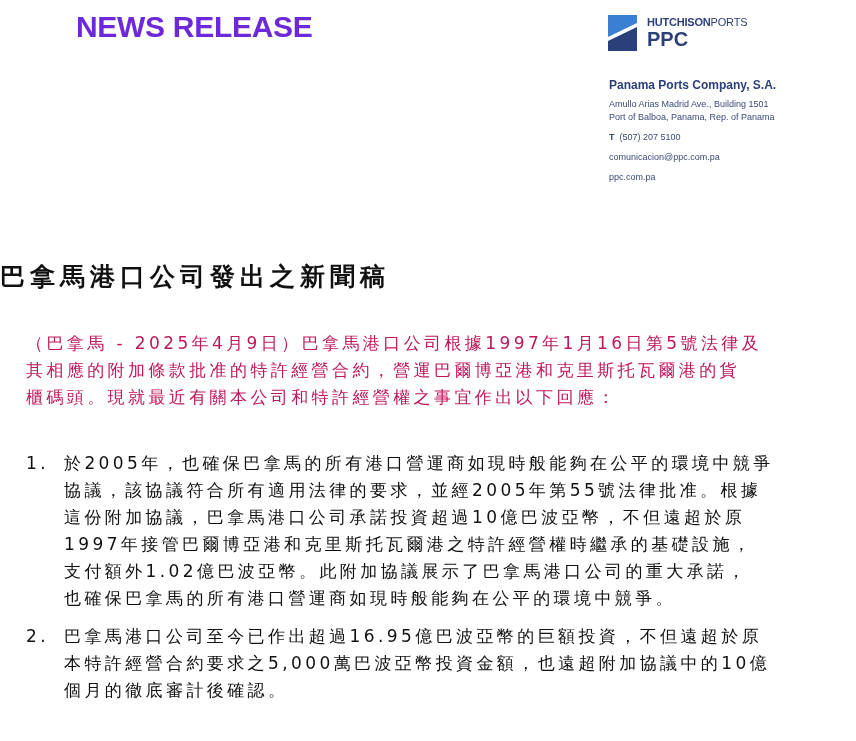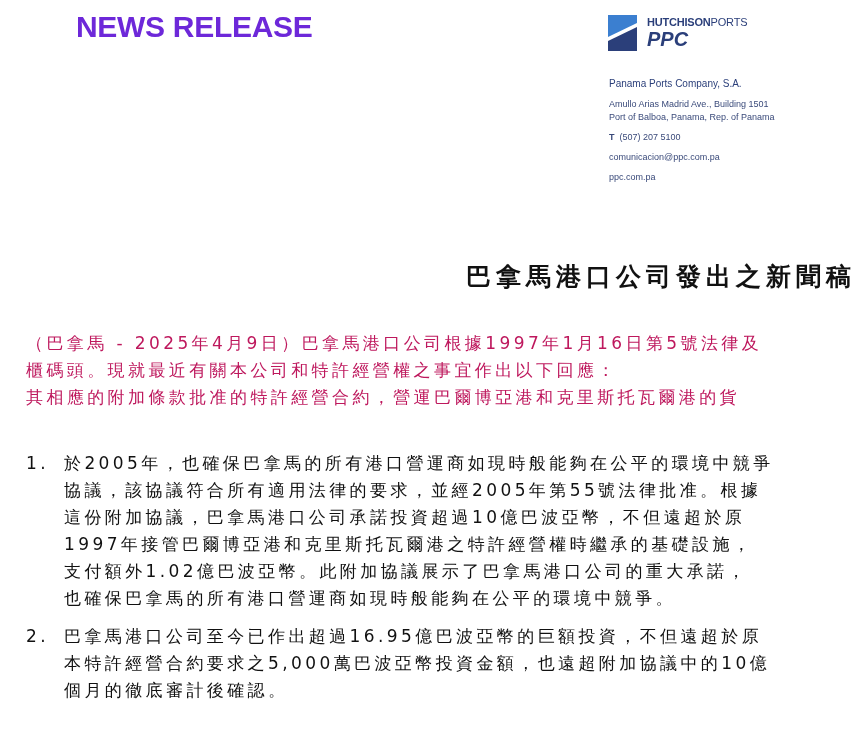--- a/index.html
+++ b/index.html
@@ -2,25 +2,25 @@
 <html><head>
 <meta charset="utf-8">
 <style>
   html, body { margin: 0; padding: 0; background: #ffffff; }
   body { width: 856px; height: 741px; position: relative; overflow: hidden; font-family: "DejaVu Sans", sans-serif; color: #111; }
   .news-title { position: absolute; left: 76px; top: 10px; font-family: "Liberation Sans", sans-serif; font-weight: 700; font-size: 30px; letter-spacing: -0.3px; color: #6d28d9; }
   .logo { position: absolute; left: 608px; top: 15px; width: 220px; height: 40px; }
   .logo-mark { position: absolute; left: 0; top: 0; width: 29px; height: 36px; }
   .logo-top { position: absolute; left: 39px; top: 1px; font-family: "Liberation Sans", sans-serif; font-weight: 700; font-size: 11px; color: #2b3f7a; letter-spacing: -0.2px; }
   .logo-top .light { font-weight: 400; }
-  .logo-bottom { position: absolute; left: 39px; top: 13px; font-family: "Liberation Sans", sans-serif; font-weight: 700; font-size: 20px; color: #2b3f7a; font-style: italic; }
+  .logo-bottom { position: absolute; left: 39px; top: 13px; font-family: "Liberation Sans", sans-serif; font-weight: 700; font-size: 20px; color: #2b3f7a; }
   .contact { position: absolute; left: 609px; top: 78px; font-family: "Liberation Sans", sans-serif; color: #3a4a7a; font-size: 9px; }
-  .contact .company { font-weight: 400; font-size: 10px; color: #2b3f7a; }
+  .contact .company { font-weight: 700; font-size: 12px; color: #2b3f7a; }
   .contact div { position: absolute; left: 0; white-space: nowrap; }
-  .doc-title { position: absolute; left: 0; width: 856px; top: 260px; text-align: right; font-family: "DejaVu Sans", sans-serif; font-weight: 700; font-size: 25px; letter-spacing: 5px; color: #111; }
+  .doc-title { position: absolute; left: 0; width: 856px; top: 260px; text-align: left; font-family: "DejaVu Sans", sans-serif; font-weight: 700; font-size: 25px; letter-spacing: 5px; color: #111; }
   .para { position: absolute; left: 26px; width: 800px; font-size: 17px; letter-spacing: 3.4px; line-height: 27px; color: #be185d; }
   .intro { top: 330px; }
   .list-item { position: absolute; left: 26px; width: 800px; font-size: 17px; letter-spacing: 3.4px; line-height: 27px; color: #111; }
   .list-item .num { position: absolute; left: 0; top: 0; }
   .list-item .body { margin-left: 38px; }
   .item1 { top: 450px; }
   .item2 { top: 623px; }
   .line { display: block; white-space: nowrap; }
 </style>
 </head>
@@ -43,22 +43,22 @@
   <div style="top:34px">Port of Balboa, Panama, Rep. of Panama</div>
   <div style="top:54px"><b>T</b>&nbsp;&nbsp;<span>(507) 207 5100</span></div>
   <div style="top:74px">comunicacion@ppc.com.pa</div>
   <div style="top:94px">ppc.com.pa</div>
 </div>
 
 <div class="doc-title">巴拿馬港口公司發出之新聞稿</div>
 
 <div class="para intro">
   <span class="line">（巴拿馬 - 2025年4月9日）巴拿馬港口公司根據1997年1月16日第5號法律及</span>
+  <span class="line">其相應的附加條款批准的特許經營合約，營運巴爾博亞港和克里斯托瓦爾港的貨</span>
   <span class="line">櫃碼頭。現就最近有關本公司和特許經營權之事宜作出以下回應：</span>
-  <span class="line">其相應的附加條款批准的特許經營合約，營運巴爾博亞港和克里斯托瓦爾港的貨</span>
 </div>
 
 <div class="list-item item1">
   <span class="num">1.</span>
   <div class="body">
     <span class="line">於2005年，也確保巴拿馬的所有港口營運商如現時般能夠在公平的環境中競爭</span>
     <span class="line">協議，該協議符合所有適用法律的要求，並經2005年第55號法律批准。根據</span>
     <span class="line">這份附加協議，巴拿馬港口公司承諾投資超過10億巴波亞幣，不但遠超於原</span>
     <span class="line">1997年接管巴爾博亞港和克里斯托瓦爾港之特許經營權時繼承的基礎設施，</span>
     <span class="line">支付額外1.02億巴波亞幣。此附加協議展示了巴拿馬港口公司的重大承諾，</span>

